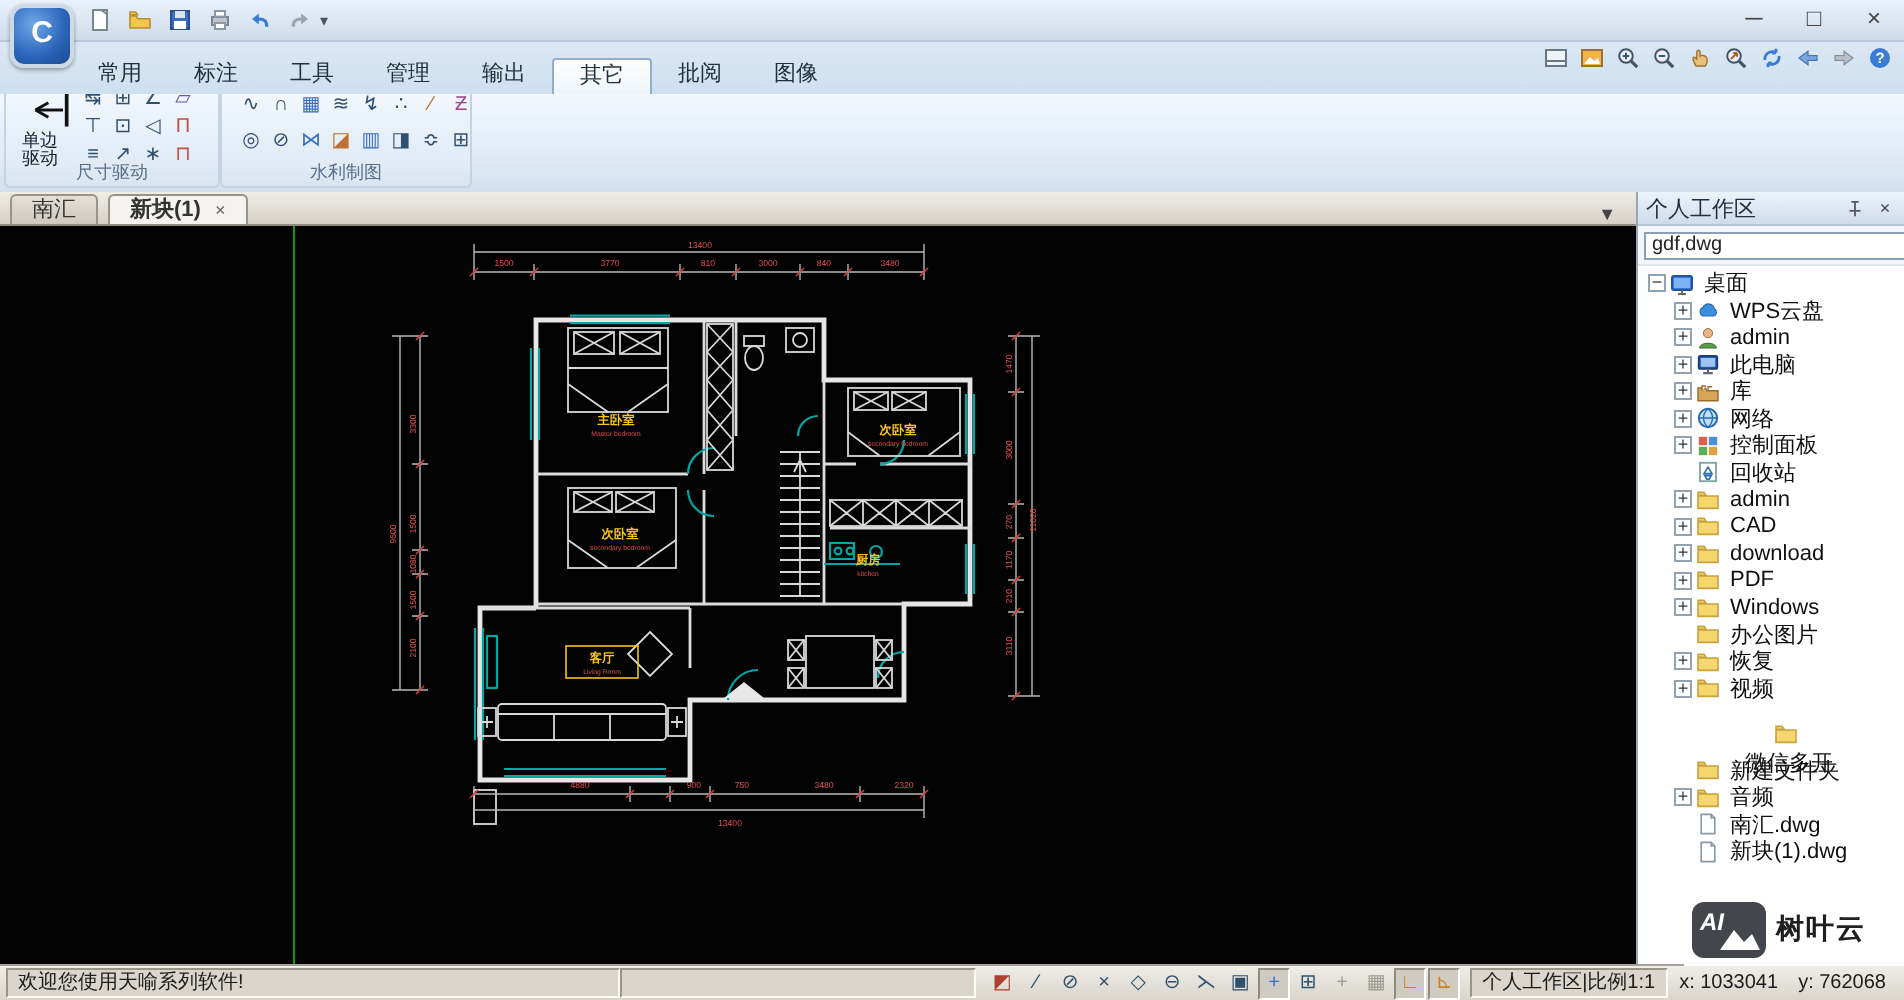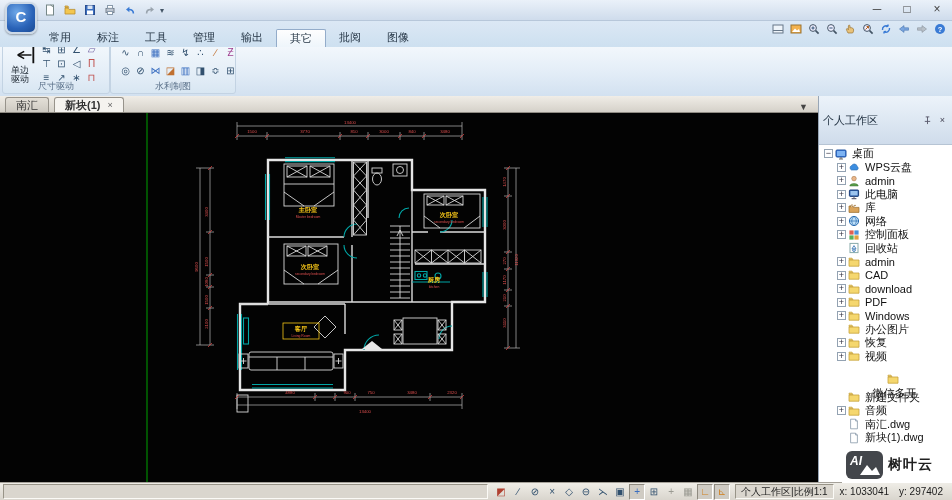--- a/index.html
+++ b/index.html
@@ -50,21 +50,21 @@
   .dtab.active{background:#f5f3ef;font-weight:bold}
   .tclose{margin-left:7px;font-size:9px;color:#666;font-weight:normal}
   .toverflow{margin-left:auto;margin-right:10px;color:#444;font-size:9px}
   
   .canvas{position:absolute;left:0;top:112px;width:818px;height:370px;background:#030303}
   .canvas svg{position:absolute;left:0;top:0}
   
   .panel{position:absolute;left:818px;top:96px;width:134px;height:386px;background:#fff;
     border-left:1px solid #98a6b6;box-sizing:border-box;display:flex;flex-direction:column;z-index:2}
   .phead{height:16px;background:linear-gradient(#ecf3fa,#cfdceb);border-bottom:1px solid #b6c4d4;
-    display:flex;align-items:center;padding:16px 4px;color:#1e2e3e;flex:0 0 16px}
+    display:flex;align-items:center;padding:0 4px;color:#1e2e3e;flex:0 0 16px}
   .phead .sp{margin-left:auto;display:flex;gap:4px;align-items:center}
   .pbtn{width:11px;height:11px;display:inline-flex;align-items:center;justify-content:center;
     color:#445;font-size:9px}
   .psearch{flex:0 0 17px;display:flex;align-items:center;gap:3px;padding:1px 3px;
     background:#f3f7fb;border-bottom:1px solid #e0e6ec}
   .psearch input{flex:1;height:12px;border:1px solid #8aa0b8;font-size:10px;padding:0 3px;
     font-family:inherit;color:#222;background:#fff}
   .ptree{flex:1;padding:2px 0 0 3px;overflow:hidden}
   .trow{display:flex;align-items:center;height:13.5px;white-space:nowrap;color:#101010;font-size:11px}
   .ebox{width:9px;height:9px;box-sizing:border-box;border:1px solid #93a2b2;background:#fff;
@@ -432,20 +432,24 @@
     <span>个人工作区</span>
     <span class="sp">
       <span class="pbtn">
         <svg viewBox="0 0 10 10" width="9" height="9">
             <path d="M3,1 h4 M5,1 v5 M2,6 h6 M5,6 v3" stroke="#556" stroke-width="1" fill="none"></path>
           </svg>
       </span>
       <span class="pbtn">×</span>
     </span>
   </div>
+  <div class="psearch">
+    <input type="text" value="gdf,dwg" style="">
+
+  </div>
   <div class="ptree" id="ptree">
       <div class="trow" style="padding-left: 2px;">
         <span class="ebox">−</span>
         <span class="ticon">
           <svg viewBox="0 0 12 12" width="12" height="12">
             <rect x="1" y="2" width="10" height="7" rx="1" fill="#3b7be0" stroke="#23549e"></rect>
             <rect x="2" y="3" width="8" height="5" fill="#7db3f2"></rect>
             <path d="M4,11 H8 M6,9 V11" stroke="#666" stroke-width="1"></path>
           </svg>
         </span>
@@ -639,41 +643,42 @@
             <path d="M2.6,1.2 L7.6,1.2 L9.4,3 L9.4,10.8 L2.6,10.8 Z" fill="#fff" stroke="#8898a8" stroke-width="0.8"></path>
             <path d="M7.6,1.2 L7.6,3 L9.4,3" fill="none" stroke="#8898a8" stroke-width="0.8"></path>
           </svg>
         </span>
         <span>新块(1).dwg</span>
       </div>
     </div>
 </div>
 
 <div class="statusbar">
+  <div class="sfield" style="width:295px">欢迎您使用天喻系列软件!</div>
   <div class="sfield sflex">&nbsp;</div>
   <div class="sicons" id="sicons">
       <span class="sicon" style="color: rgb(176, 64, 48);">◩</span>
       <span class="sicon" style="color: rgb(49, 80, 110);">∕</span>
       <span class="sicon" style="color: rgb(49, 80, 110);">⊘</span>
       <span class="sicon" style="color: rgb(49, 80, 110);">×</span>
       <span class="sicon" style="color: rgb(49, 80, 110);">◇</span>
       <span class="sicon" style="color: rgb(49, 80, 110);">⊖</span>
       <span class="sicon" style="color: rgb(49, 80, 110);">⋋</span>
       <span class="sicon" style="color: rgb(49, 80, 110);">▣</span>
       <span class="sicon pressed" style="color: rgb(58, 110, 192);">+</span>
       <span class="sicon" style="color: rgb(49, 80, 110);">⊞</span>
       <span class="sicon" style="color: rgb(154, 154, 146);">+</span>
       <span class="sicon" style="color: rgb(154, 154, 146);">▦</span>
       <span class="sicon pressed" style="color: rgb(208, 128, 32);">∟</span>
       <span class="sicon pressed" style="color: rgb(208, 128, 32);">⊾</span>
     </div>
   <div class="sfield">个人工作区|比例1:1</div>
   <div class="coords">
     <span>x: 1033041</span>
-    <span>y: 297402</span>
+    <span>y: 762068</span>
   </div>
 </div>
 
 <div class="watermark">
   <span class="wicon">
     <span class="ai">AI</span>
     <svg viewBox="0 0 37 28" width="37" height="28" style="position:absolute;left:0;top:0">
       <path d="M14,24 L21,14 L26,20 L30,16 L34,24 Z" fill="#fff"></path>
     </svg>
   </span>

